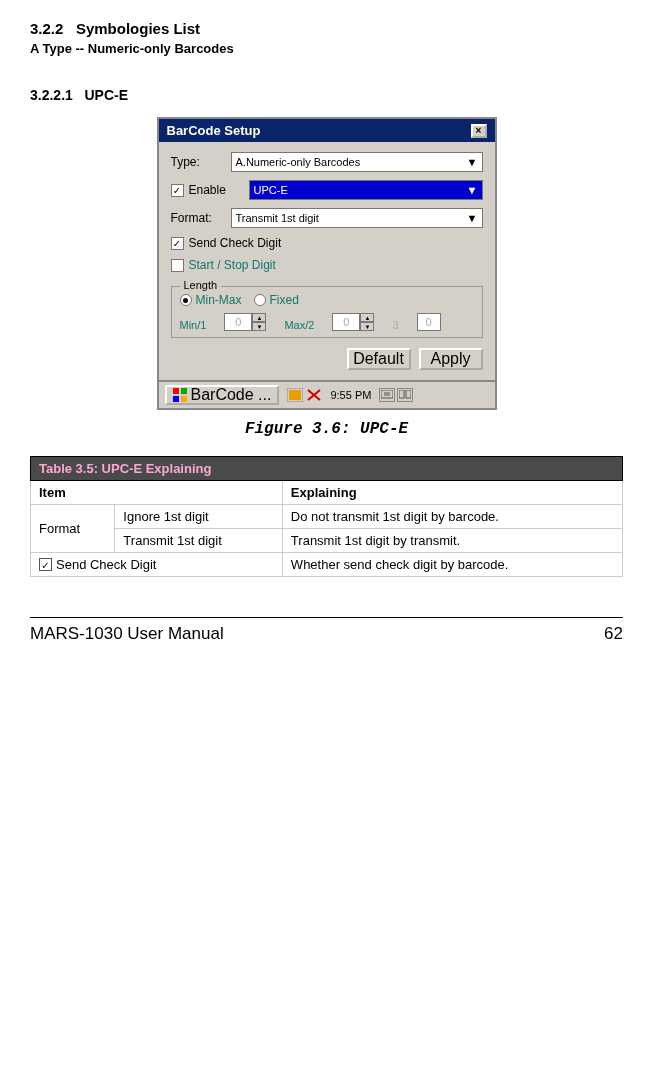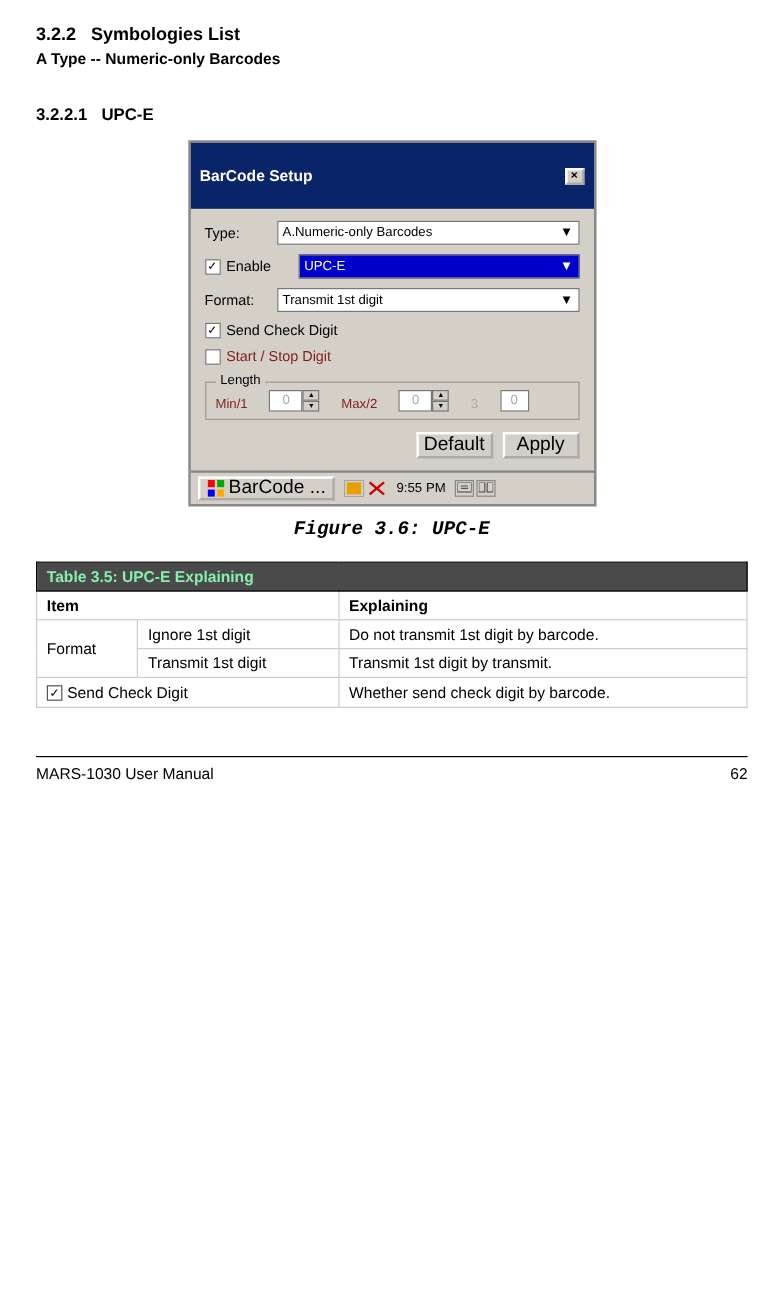--- a/index.html
+++ b/index.html
@@ -42,21 +42,21 @@
       border: 2px solid #888;
       background: #d4d0c8;
       font-size: 12px;
     }
 
     .dialog-titlebar {
       background: #0a246a;
       color: #fff;
       font-size: 13px;
       font-weight: bold;
-      padding: 20px 8px;
+      padding: 4px 8px;
       display: flex;
       justify-content: space-between;
       align-items: center;
     }
 
     .dialog-titlebar-close {
       background: #d4d0c8;
       border: 2px outset #fff;
       width: 16px;
       height: 14px;
@@ -144,21 +144,21 @@
       margin-bottom: 8px;
     }
 
     .enable-label {
       font-size: 12px;
       margin-right: 4px;
       width: 56px;
     }
 
     .greyed {
-      color: #7f1d1d;
+      color: #0f766e;
     }
 
     .length-group {
       border: 1px solid #999;
       padding: 6px 8px;
       margin-bottom: 10px;
       position: relative;
     }
 
     .length-legend {
@@ -314,21 +314,21 @@
     }
 
     .data-table {
       width: 100%;
       border-collapse: collapse;
       font-size: 13px;
     }
 
     .data-table .table-header-row td {
       background: #4a4a4a;
-      color: #86efac;
+      color: #f9a8d4;
       font-weight: bold;
       padding: 4px 8px;
       border: 1px solid #000;
     }
 
     .data-table .col-header-row td {
       font-weight: bold;
       padding: 4px 8px;
       border: 1px solid #ccc;
       background: #fff;
@@ -343,21 +343,21 @@
     .table-item-col {
       width: 130px;
     }
 
     .footer-row {
       display: flex;
       justify-content: space-between;
       margin-top: 40px;
       padding-top: 6px;
       border-top: 1px solid #000;
-      font-size: 13px;
+      font-size: 17px;
     }
 
     .checkbox-inline {
       display: inline-flex;
       align-items: center;
       gap: 4px;
     }
   </style>
 </head>
 <body>
@@ -418,20 +418,32 @@
       <div class="checkbox-row">
         <div class="checkbox checkbox-empty"></div>
         <span class="greyed">Start / Stop Digit</span>
       </div>
 
       <div style="height:6px;"></div>
 
       <div class="length-group">
         <span class="length-legend">Length</span>
 
+        <div class="radio-row">
+          <div class="radio-item">
+            <div class="radio-btn">
+              <div class="radio-btn-inner"></div>
+            </div>
+            <span class="greyed">Min-Max</span>
+          </div>
+          <div class="radio-item">
+            <div class="radio-btn"></div>
+            <span class="greyed">Fixed</span>
+          </div>
+        </div>
 
         <div class="minmax-row">
           <span class="minmax-label greyed">Min/1</span>
           <div class="spin-box">
             <input class="spin-input" value="0" readonly="" style="color: rgb(170, 170, 170);">
             <div class="spin-arrows">
               <div class="spin-arrow">▲</div>
               <div class="spin-arrow">▼</div>
             </div>
           </div>

